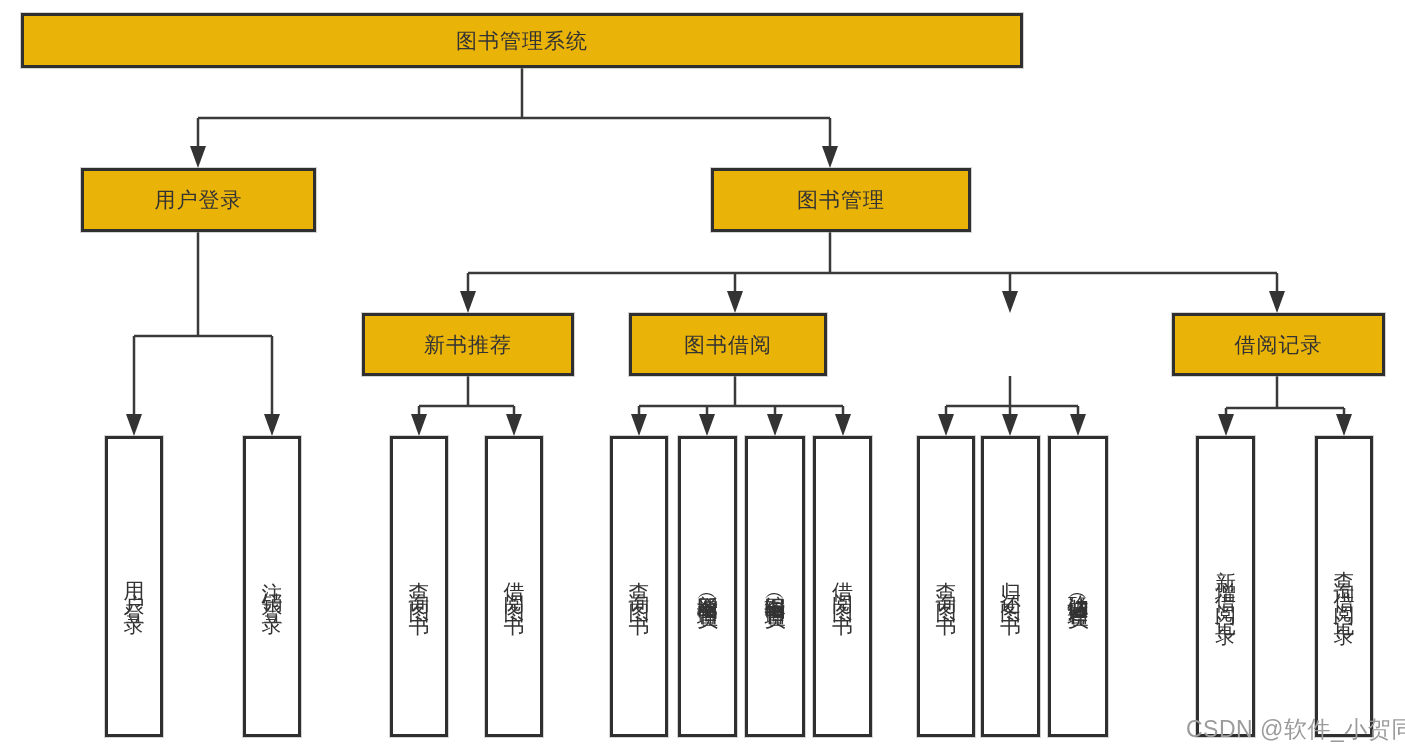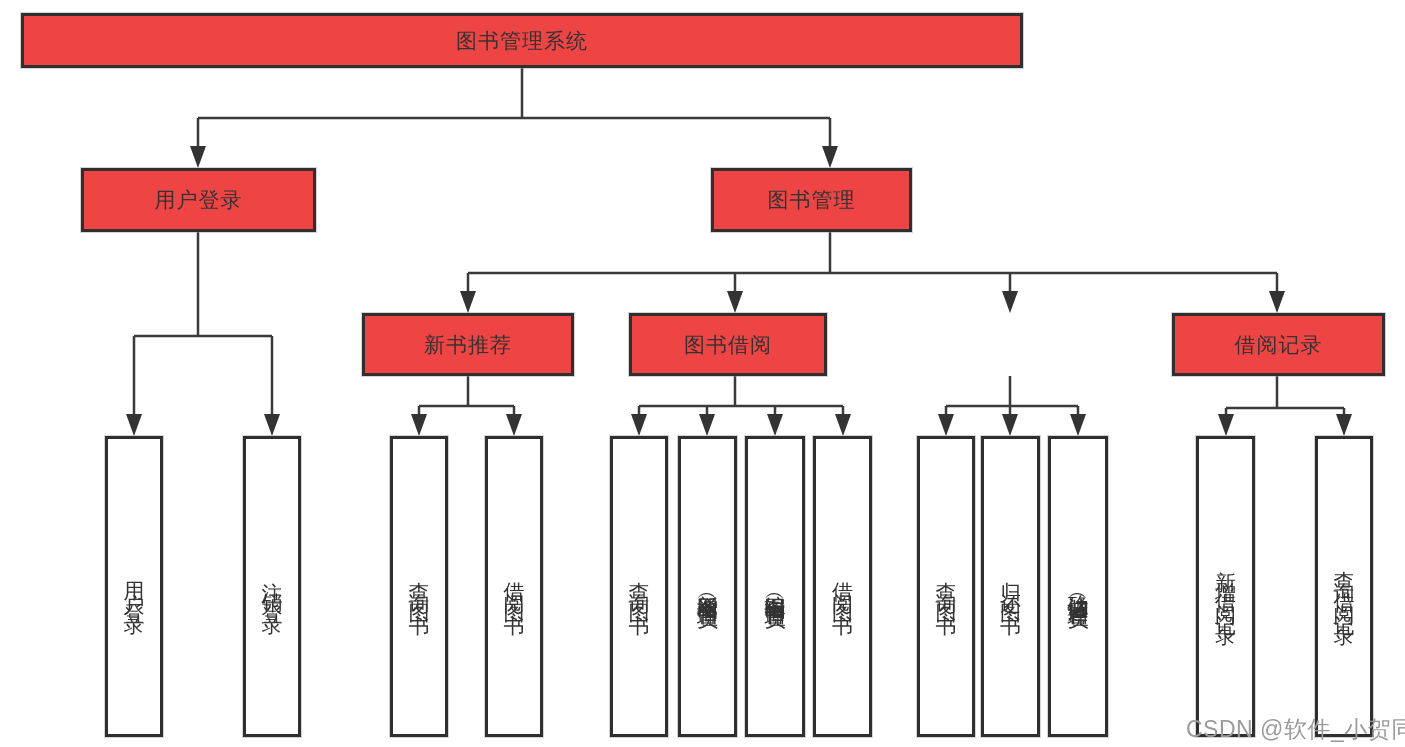--- a/index.html
+++ b/index.html
@@ -13,21 +13,21 @@
   }
   .connector-layer {
     position: absolute;
     left: 0; top: 0;
     width: 1405px; height: 747px;
     pointer-events: none;
   }
   .h-node {
     position: absolute;
     box-sizing: border-box;
-    background: #ef4444;
+    background: #eab308;
     border: 3px solid #2f2f2f;
     box-shadow: 0 0 0 1px rgba(160,160,160,0.45);
     display: flex;
     align-items: center;
     justify-content: center;
     font-size: 21px;
     color: #333333;
     letter-spacing: 1px;
     white-space: nowrap;
   }
@@ -102,21 +102,21 @@
       <polygon points="1002,414 1018,414 1010,436"></polygon>
       <polygon points="1070,414 1086,414 1078,436"></polygon>
       <polygon points="1218,414 1234,414 1226,436"></polygon>
       <polygon points="1336,414 1352,414 1344,436"></polygon>
     </g>
   </svg>
 
   <div class="h-node" style="left:21px; top:13px; width:1002px; height:55px;">图书管理系统</div>
 
   <div class="h-node" style="left:81px; top:168px; width:235px; height:64px;">用户登录</div>
-  <div class="h-node" style="left:711px; top:168px; width:201px; height:64px;">图书管理</div>
+  <div class="h-node" style="left:711px; top:168px; width:260px; height:64px;">图书管理</div>
 
   <div class="h-node" style="left:362px; top:313px; width:212px; height:63px;text-align:center;">新书推荐</div>
   <div class="h-node" style="left:629px; top:313px; width:198px; height:63px;">图书借阅</div>
   <div class="h-node" style="left:1172px; top:313px; width:213px; height:63px;">借阅记录</div>
 
   <div class="v-node" style="left:105px; top:436px; width:58px; height:301px;">用户登录</div>
   <div class="v-node" style="left:243px; top:436px; width:58px; height:301px;">注销登录</div>
 
   <div class="v-node" style="left:390px; top:436px; width:58px; height:301px;">查询图书</div>
   <div class="v-node" style="left:485px; top:436px; width:58px; height:301px;">借阅图书</div>

